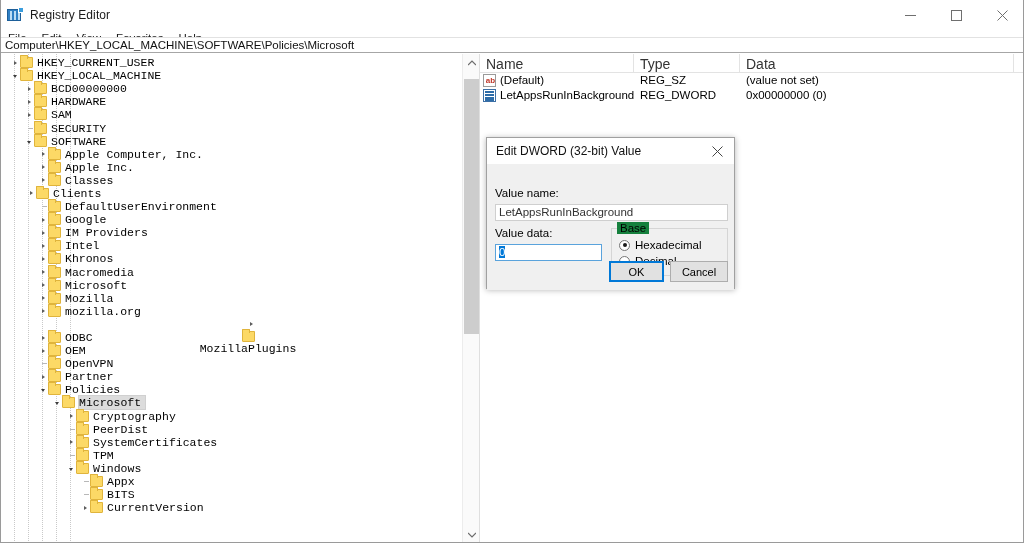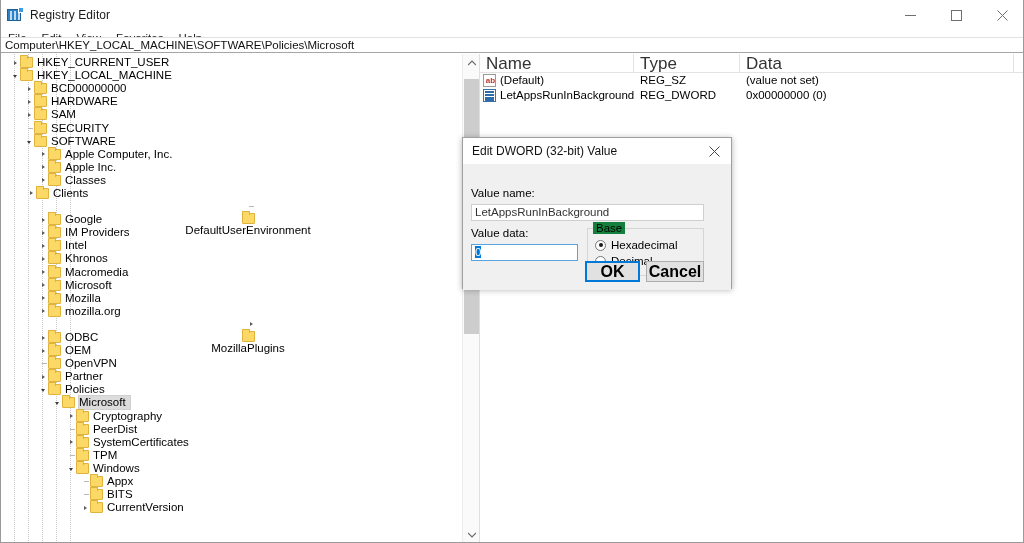--- a/index.html
+++ b/index.html
@@ -116,20 +116,21 @@
     position: relative;
     width: 479px; height: 489px;
     background: #ffffff;
     overflow: hidden;
     border-right: 1px solid #dfdfdf;
   }
   .tree {
     position: absolute; left: 0; top: 0;
     width: 462px;
     padding-top: 2px;
+    font-family: Liberation Mono, monospace;
   }
   .trow {
     position: relative;
     height: 13.1px;
     display: flex; align-items: center;
     white-space: nowrap;
     font-size: 11.5px;
     color: #000;
     line-height: 13px;
   }
@@ -228,21 +229,21 @@
     position: absolute; left: 0; top: 0;
     width: 544px; height: 19px;
     background: #ffffff;
     border-bottom: 1px solid #e3e3e3;
     display: flex;
   }
   .lv-col {
     height: 19px;
     display: flex; align-items: center;
     padding-left: 6px;
-    font-size: 17px; color: #333;
+    font-size: 14px; color: #333;
     border-right: 1px solid #e3e3e3;
     white-space: nowrap;
     line-height: 18px;
   }
   .lv-col.c-name { width: 154px; }
   .lv-col.c-type { width: 106px; }
   .lv-col.c-data { width: 274px; }
   .lv-col.c-pad { width: 10px; border-right: none; padding: 0; }
 
   .lv-body {
@@ -284,22 +285,22 @@
     content: "";
     position: absolute; left: 1px; top: 1px;
     width: 9px; height: 1.5px;
     background: #2d6ca8;
     box-shadow: 0 3px 0 #2d6ca8, 0 6px 0 #2d6ca8, 0 8px 0 #2d6ca8;
   }
 
   
   .dialog {
     position: absolute;
-    left: 461px; top: 137px;
-    width: 270px; height: 152px;
+    left: 485px; top: 137px;
+    width: 249px; height: 152px;
     background: #f0f0f0;
     border: 1px solid #a0a0a0;
     box-shadow: 0 1px 6px rgba(0,0,0,0.30);
   }
   .dlg-title {
     height: 26px;
     background: #ffffff;
     display: flex; align-items: center;
     position: relative;
   }
@@ -377,22 +378,22 @@
     width: 4px; height: 4px;
     border-radius: 50%;
     background: #1b1b1b;
   }
 
   .btn {
     position: absolute;
     height: 21px;
     background: #e1e1e1;
     border: 1px solid #adadad;
-    font-size: 16px; color: #000;
-    display: flex; align-items: center; justify-content: center; font-weight: bold;
+    font-size: 11px; color: #000;
+    display: flex; align-items: center; justify-content: center;
   }
   .btn.primary {
     border: 2px solid #0078d7;
     background: #e1e1e1;
   }
   #ok-btn { left: 122px; top: 97px; width: 55px; }
   #cancel-btn { left: 183px; top: 97px; width: 58px; }
 </style>
 </head>
 <body>
@@ -517,21 +518,21 @@
             <span class="folder"></span>
             <span class="tlabel">Classes</span>
           </div>
           <div class="trow" style="padding-left: 24px;">
             <span class="twig">
               <span class="chev"></span>
             </span>
             <span class="folder"></span>
             <span class="tlabel">Clients</span>
           </div>
-          <div class="trow" style="padding-left: 36px; flex-direction: column;">
+          <div class="trow" style="padding-left: 36px;">
             <span class="twig">
               <span class="dash"></span>
             </span>
             <span class="folder"></span>
             <span class="tlabel">DefaultUserEnvironment</span>
           </div>
           <div class="trow" style="padding-left: 36px;">
             <span class="twig">
               <span class="chev"></span>
             </span>

